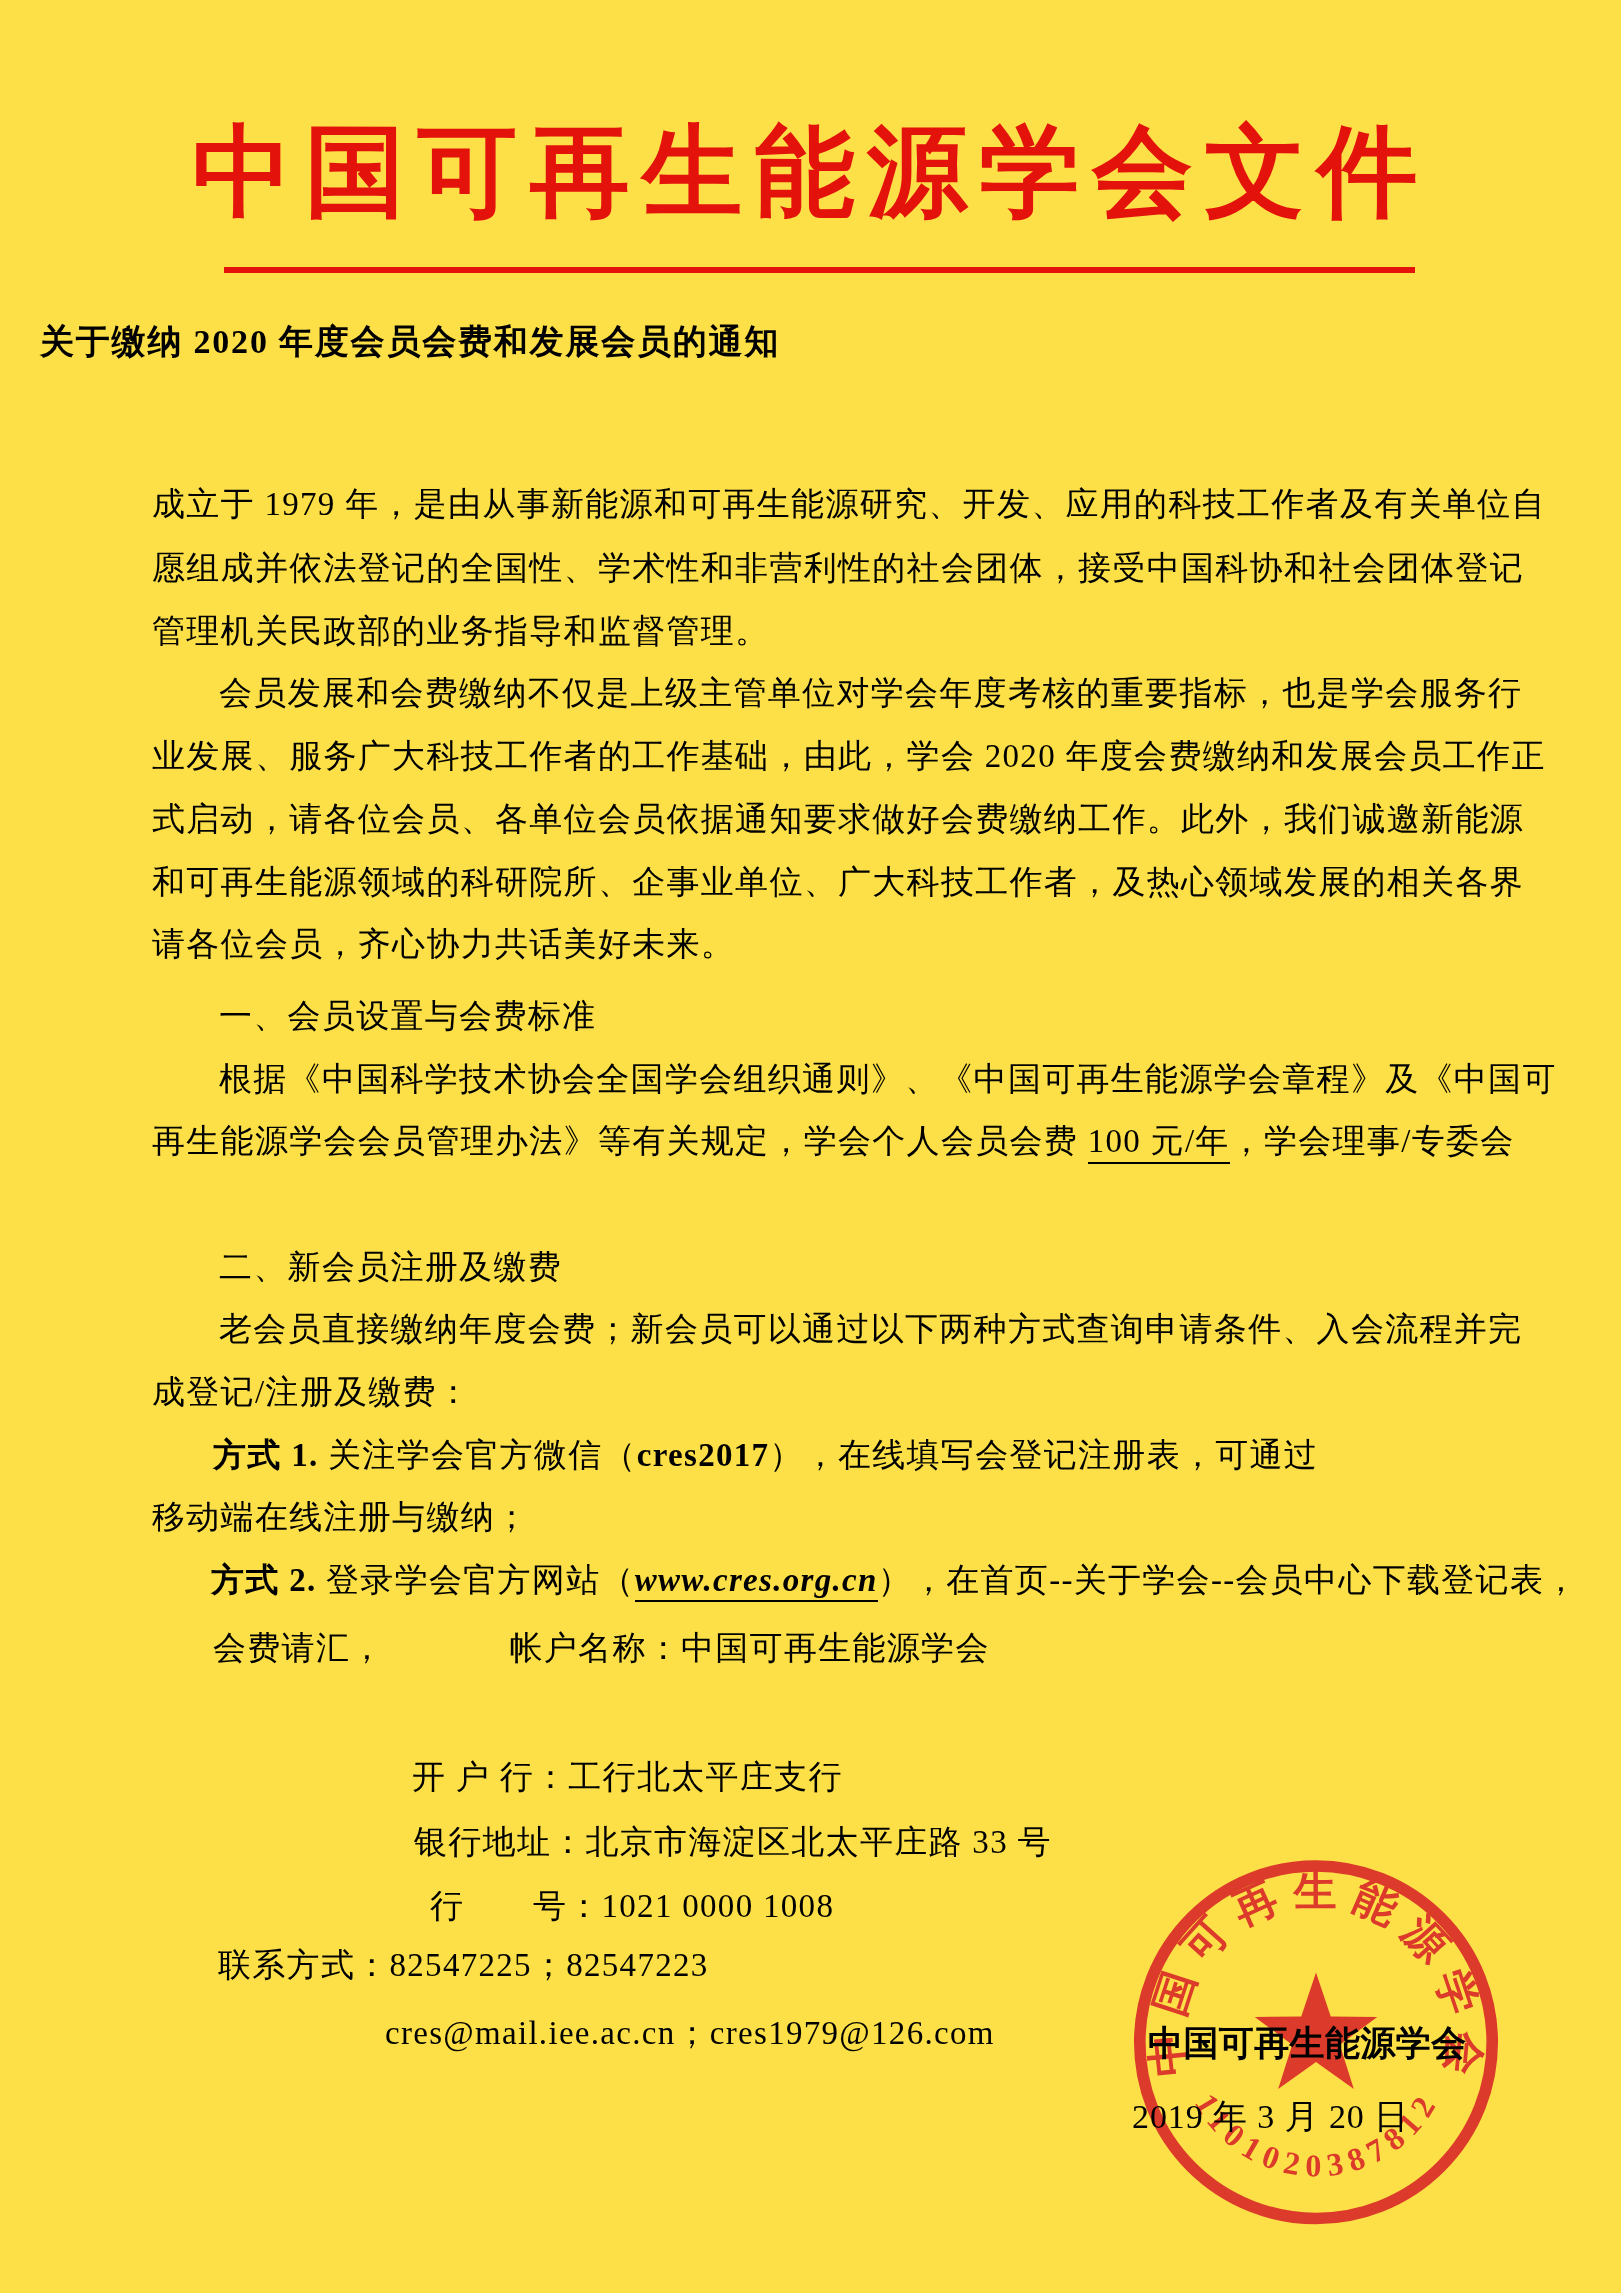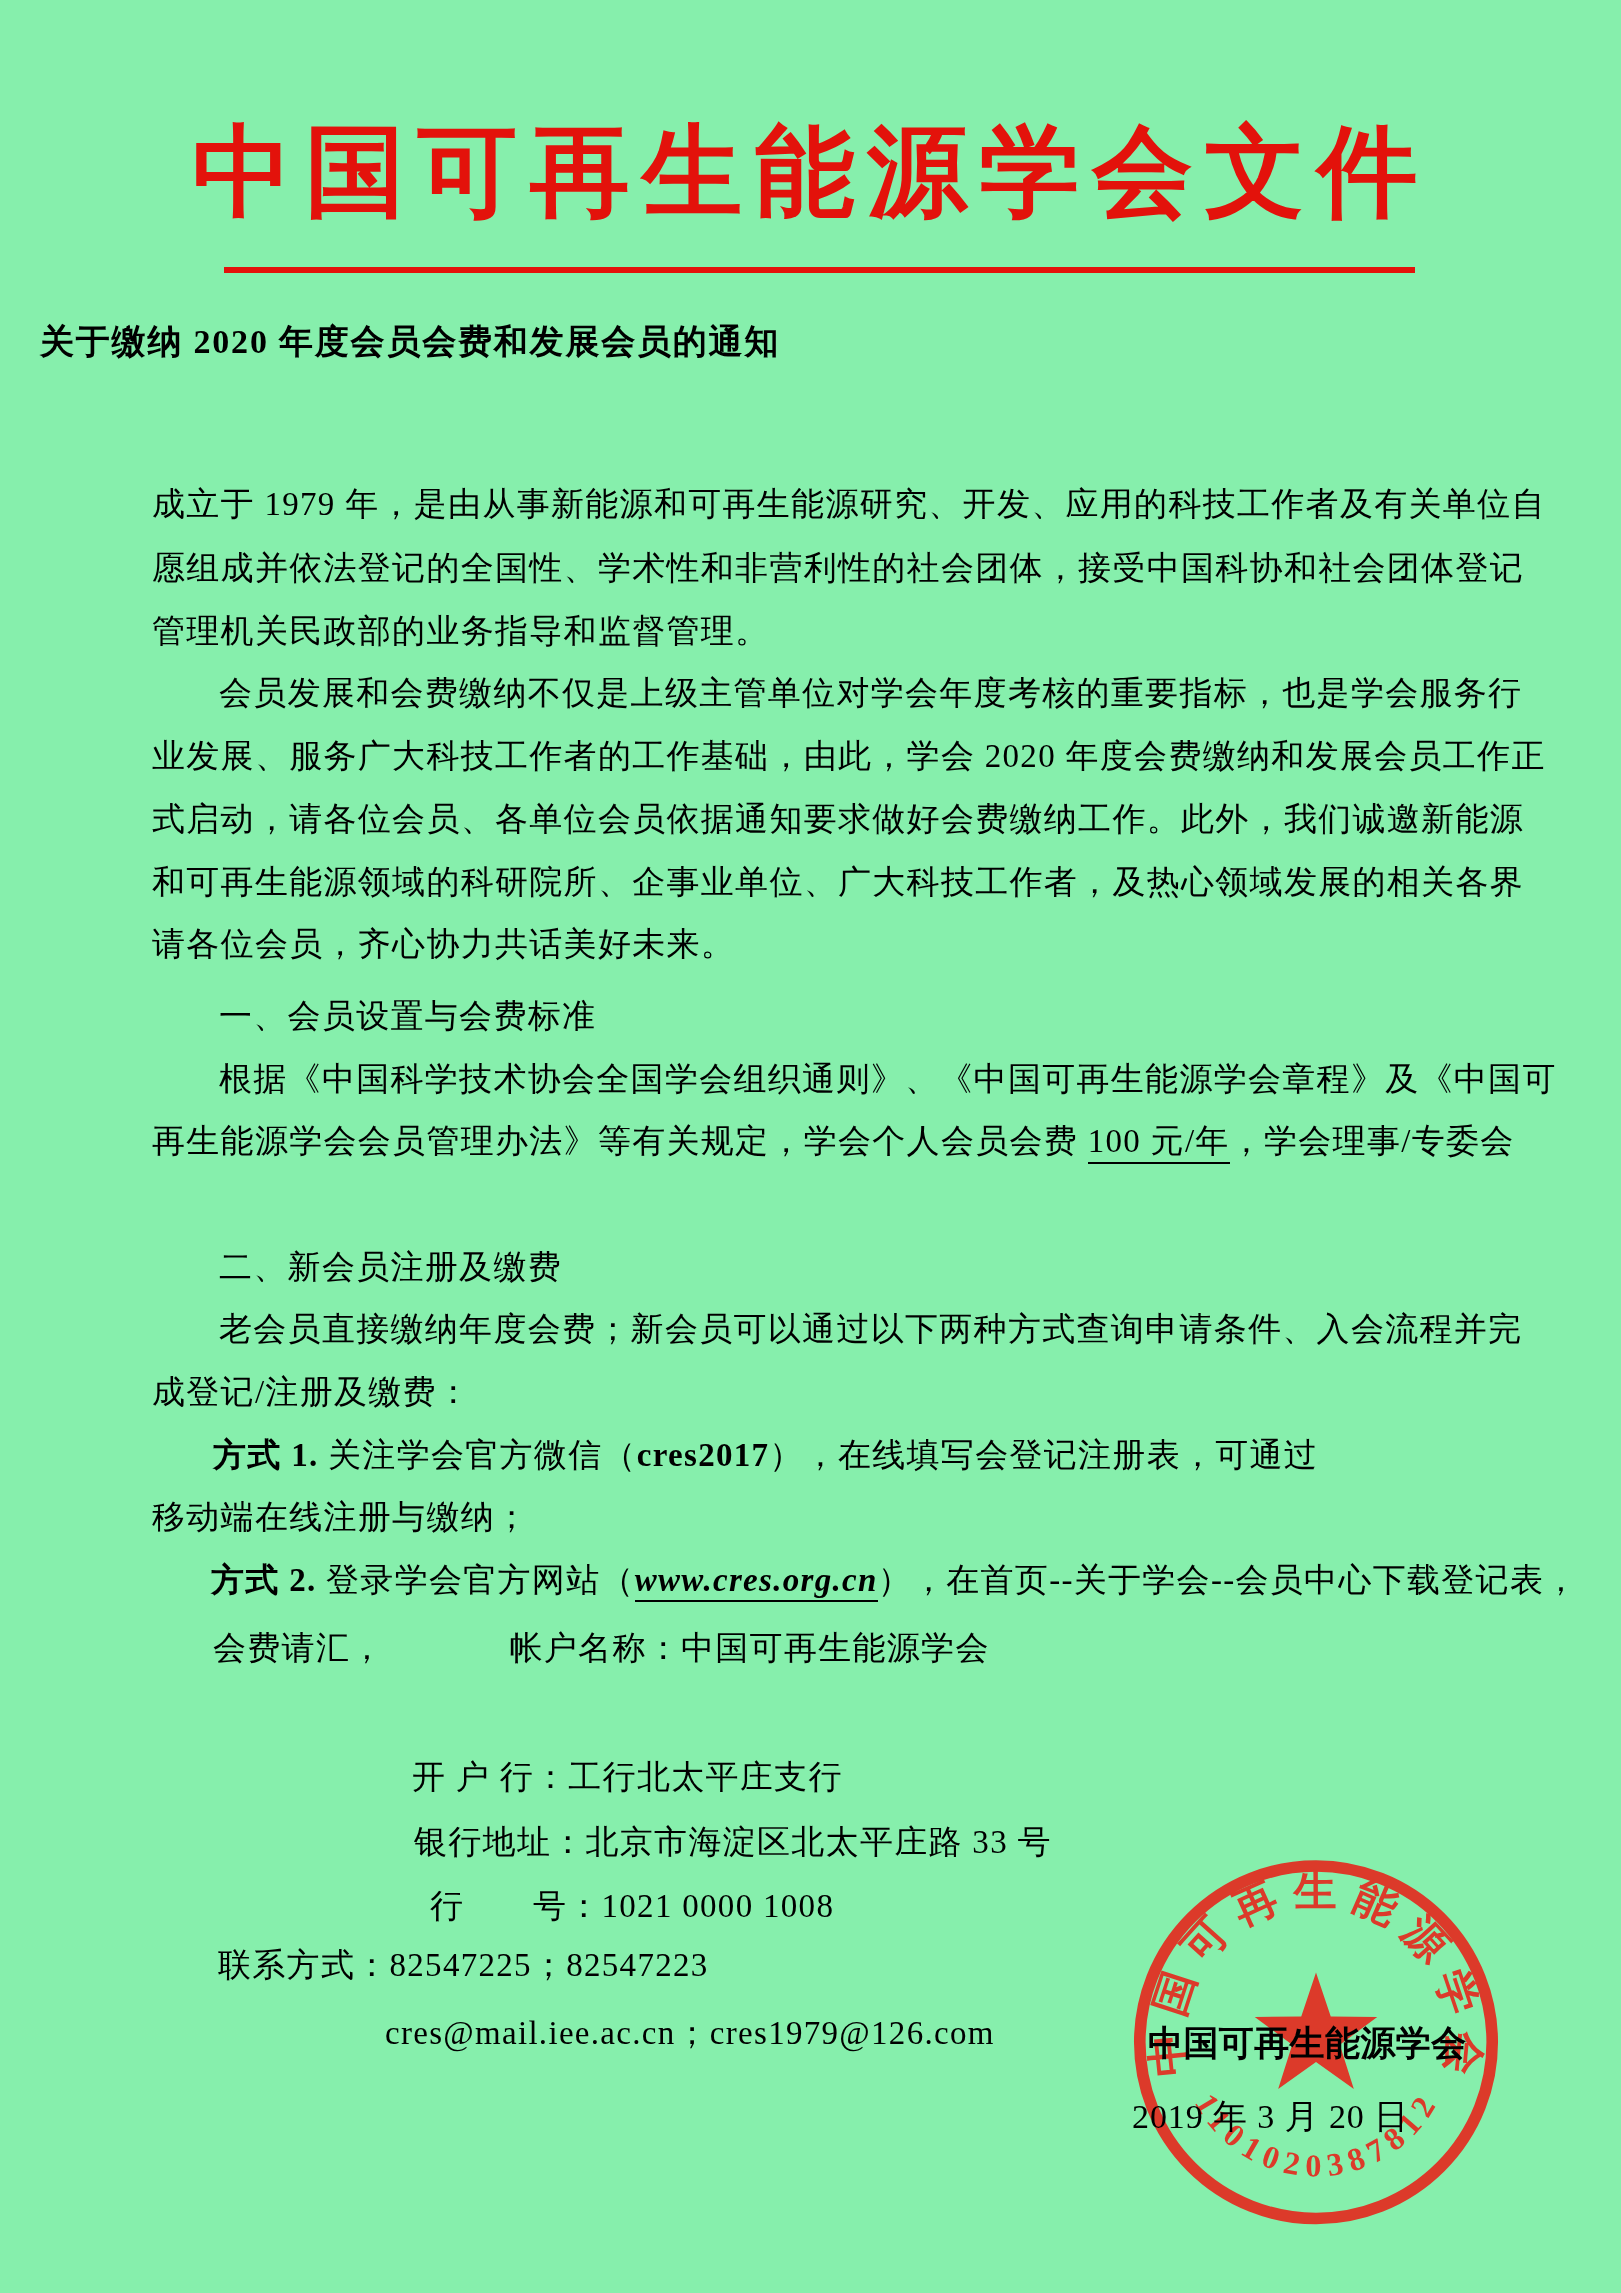--- a/index.html
+++ b/index.html
@@ -1,19 +1,19 @@
 <!DOCTYPE html>
 <html style="font-size:14.3px"><head>
 <meta charset="utf-8">
 <style>
   html,body{margin:0;padding:0;background:#ffffff;}
   .page{
     position:relative;
     width:1622px;height:2294px;
-    background:#86efac;
+    background:#fde047;
     font-family:"Liberation Serif","DejaVu Serif",serif;
     color:#000;
     overflow:hidden;
   }
   .banner{
     position:absolute;left:0;top:106px;width:100%;
     text-align:center;
     font-size:100px;font-weight:bold;
     letter-spacing:12.5px;
     color:#e3120b;

